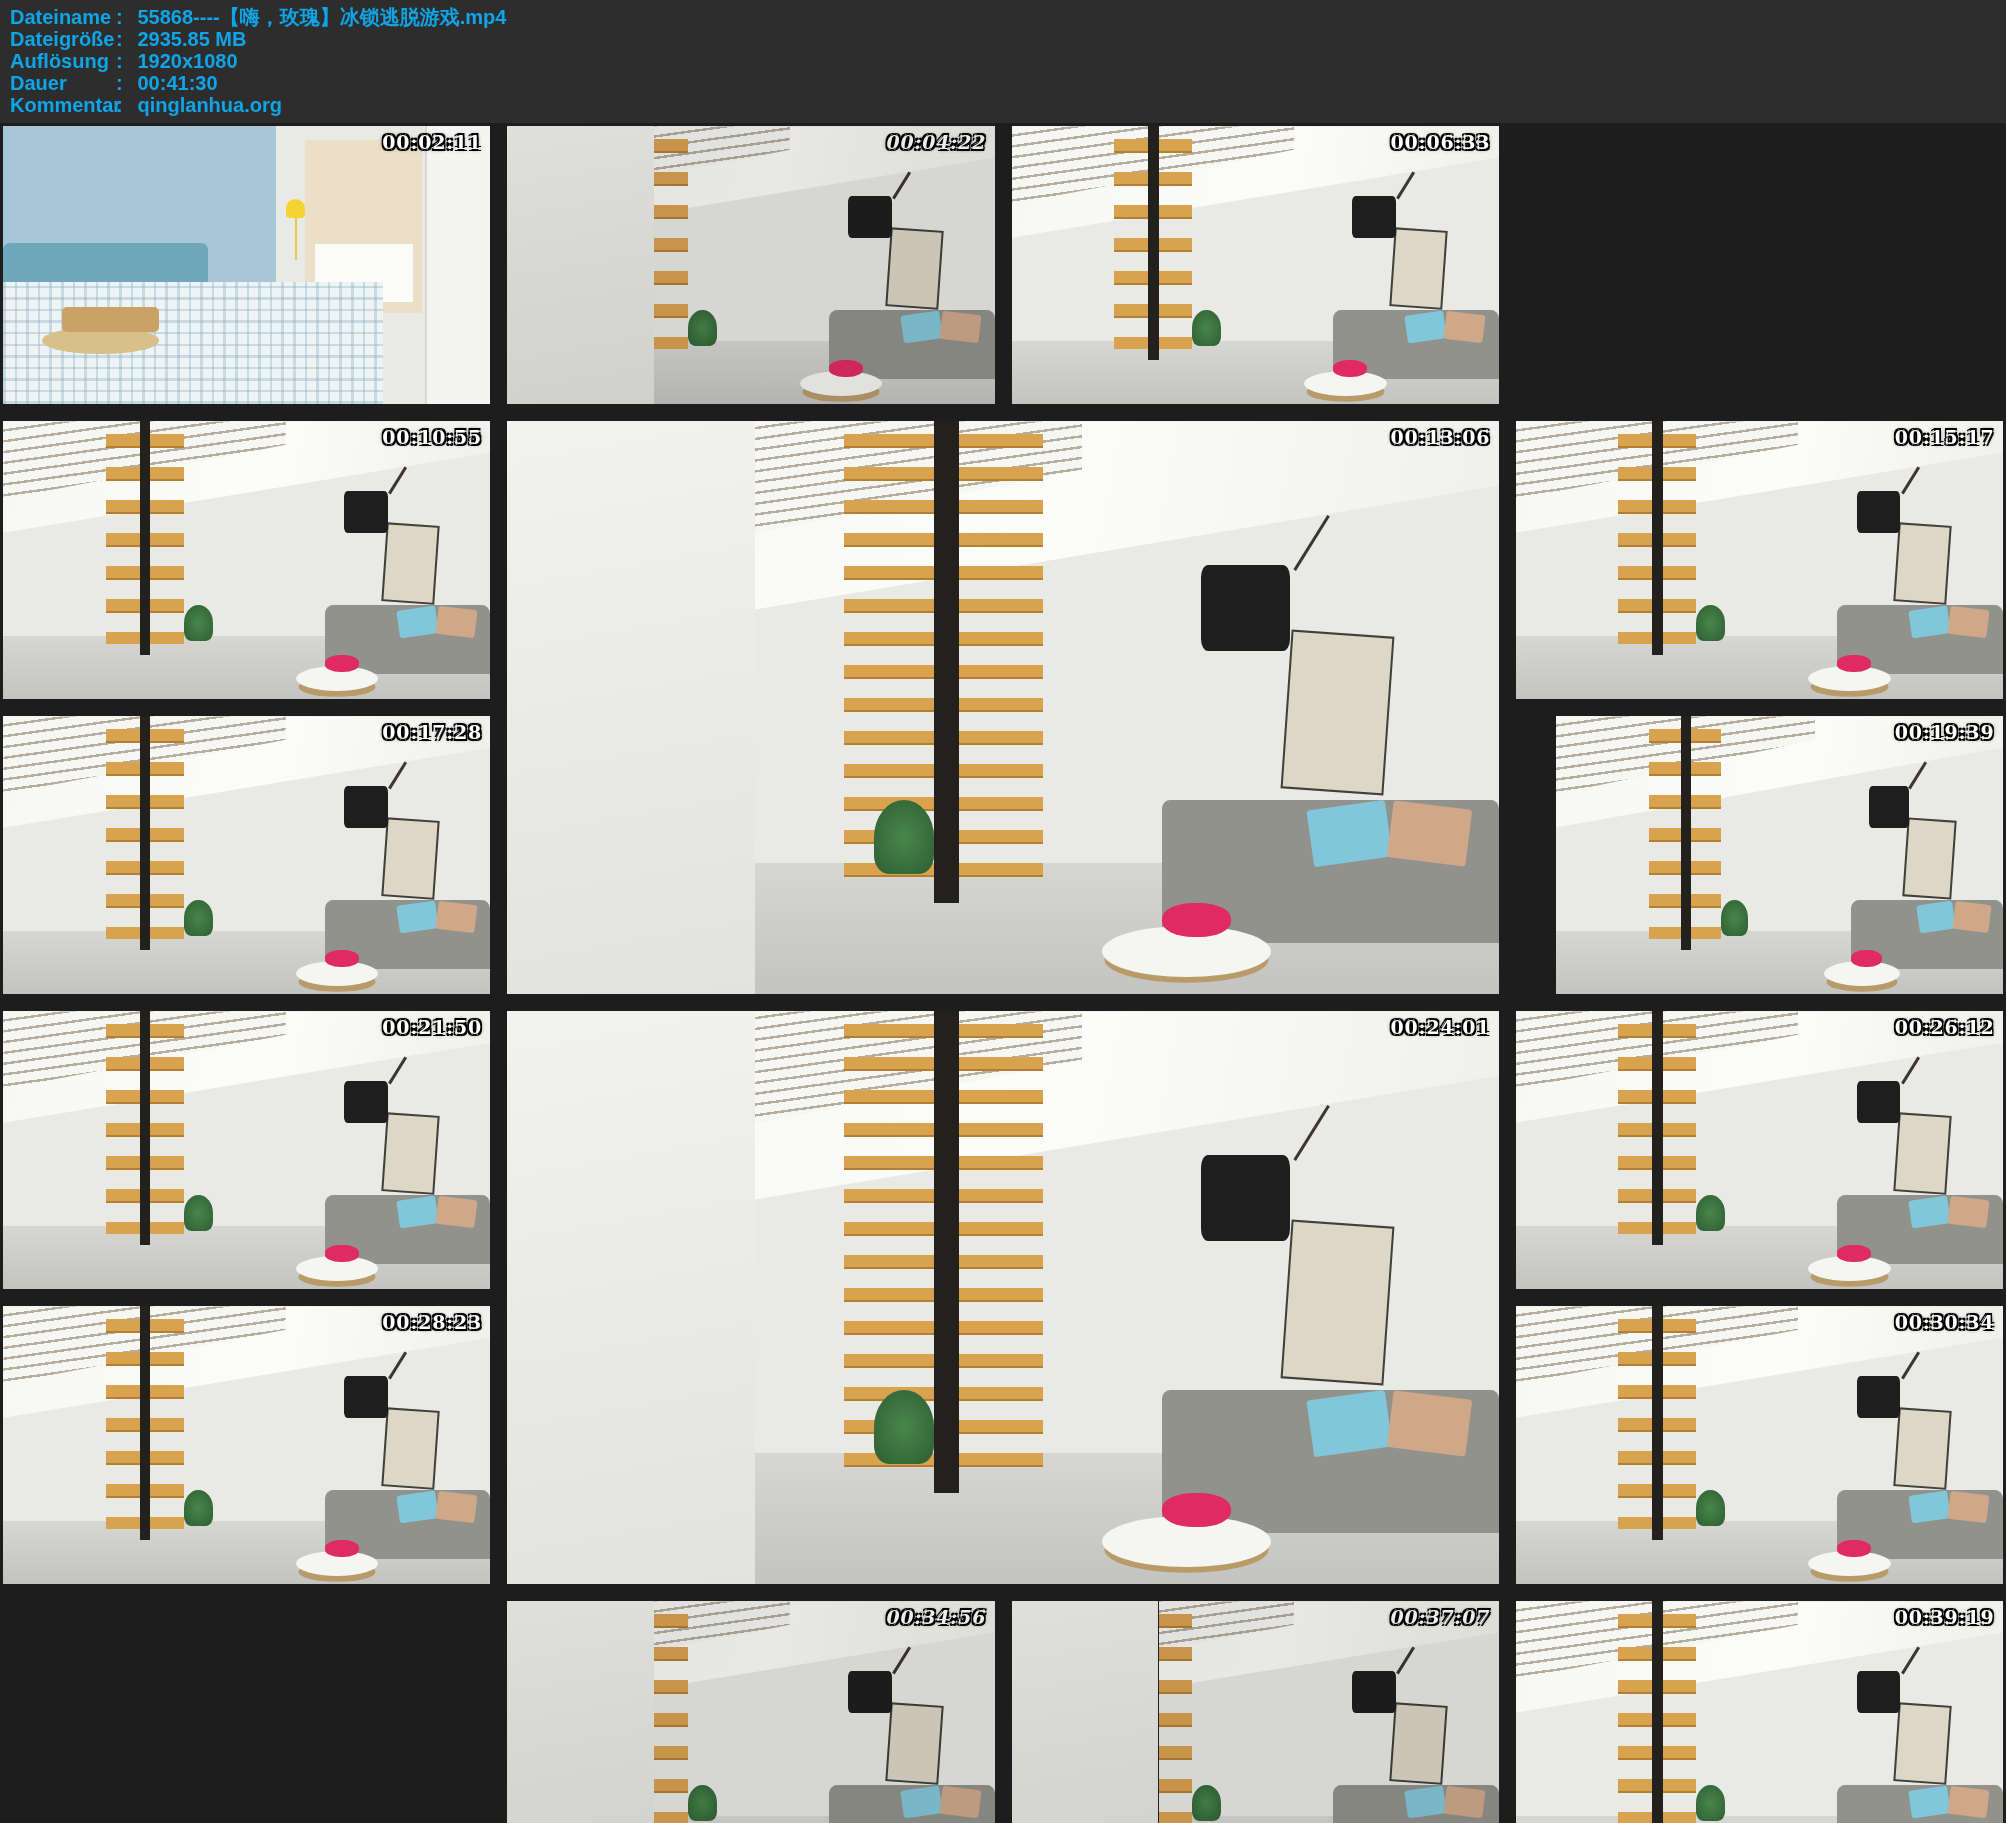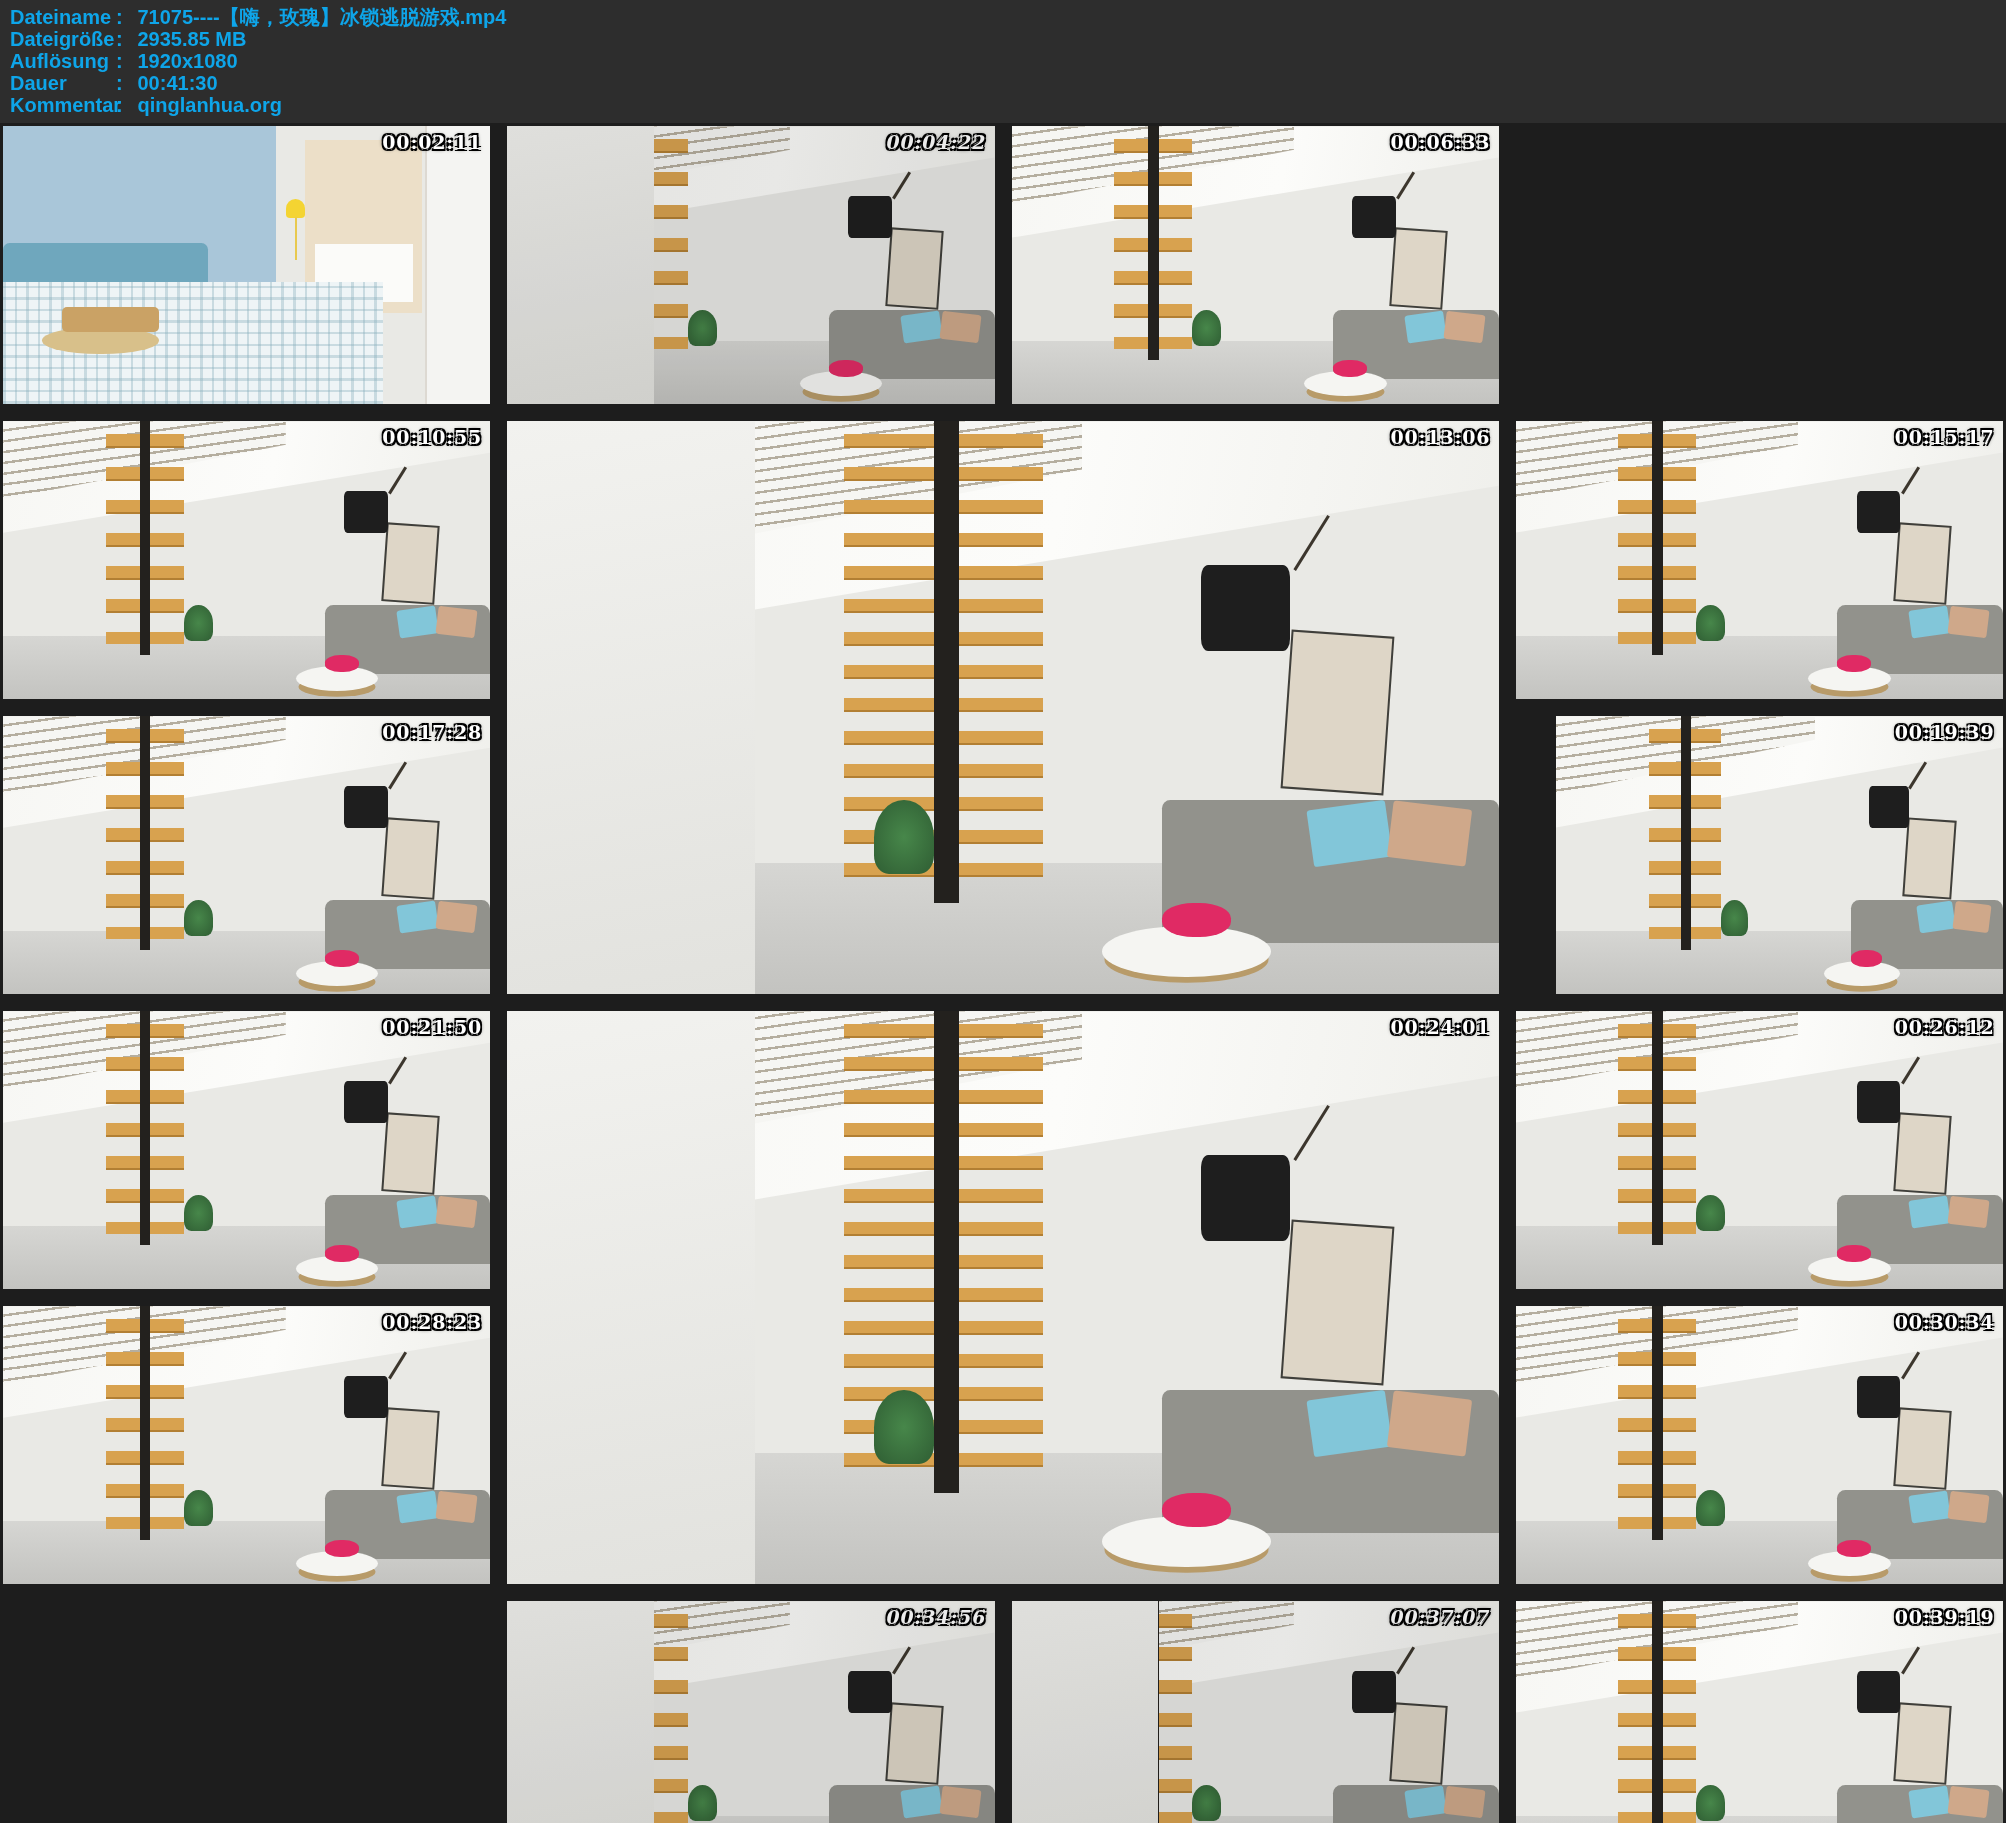--- a/index.html
+++ b/index.html
@@ -99,21 +99,21 @@
   .v-near{filter:brightness(.92);font-style:italic;}
   .v-close .p-pillar{display:block;width:25%;left:0;}
   .v-close .p-stairs{left:34%;width:20%;}
   .v-close .p-pole{left:43%;width:2.6%;}
 </style>
 </head>
 <body>
 
 <div class="meta-header">
   <div class="meta-row">
-    <span class="meta-label">Dateiname</span><span class="meta-colon">:</span><span class="meta-value">71075----【嗨，玫瑰】冰锁逃脱游戏.mp4</span>
+    <span class="meta-label">Dateiname</span><span class="meta-colon">:</span><span class="meta-value">55868----【嗨，玫瑰】冰锁逃脱游戏.mp4</span>
   </div>
   <div class="meta-row">
     <span class="meta-label">Dateigröße</span><span class="meta-colon">:</span><span class="meta-value">2935.85 MB</span>
   </div>
   <div class="meta-row">
     <span class="meta-label">Auflösung</span><span class="meta-colon">:</span><span class="meta-value">1920x1080</span>
   </div>
   <div class="meta-row">
     <span class="meta-label">Dauer</span><span class="meta-colon">:</span><span class="meta-value">00:41:30</span>
   </div>

